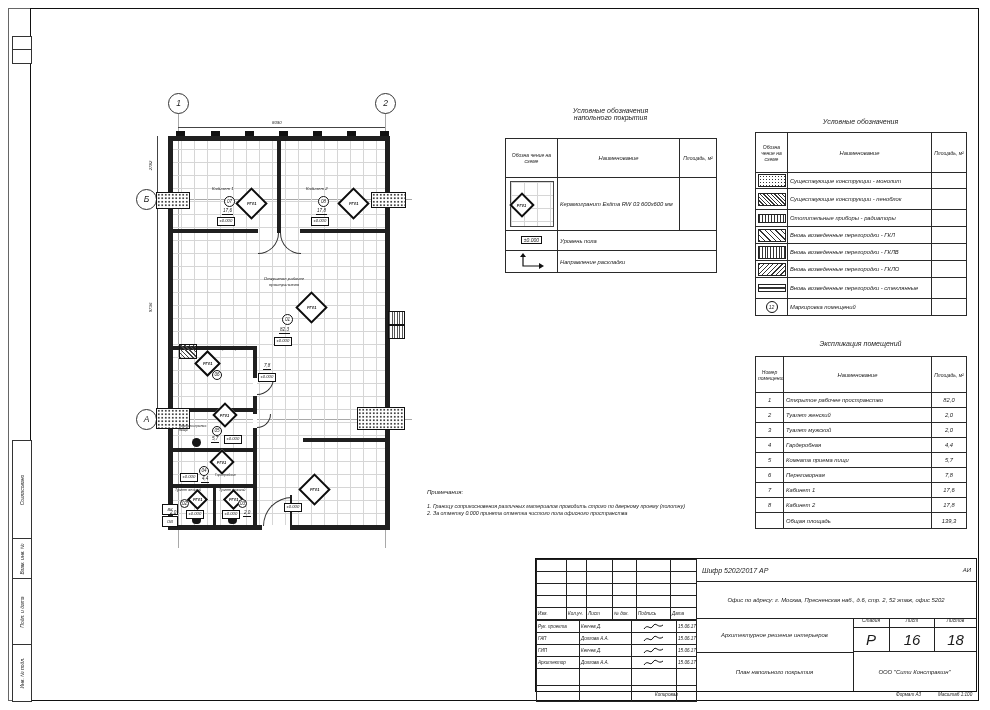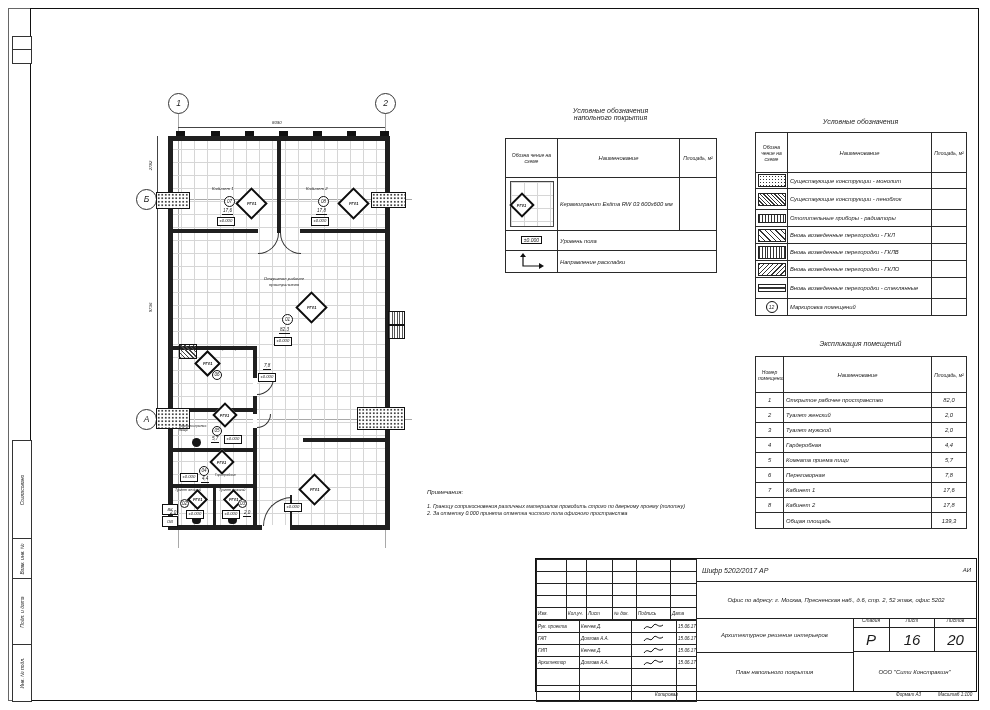--- a/index.html
+++ b/index.html
@@ -537,21 +537,21 @@
       <span style="font-size:5.9px;text-align:center;">План напольного покрытия</span>
     </div>
     <div class="abs" style="left:317px;top:59px;width:123px;height:10px;display:flex;">
       <span style="width:36px;border-right:1px solid #222;border-bottom:1px solid #222;font-size:4.8px;text-align:center;">Стадия</span>
       <span style="width:44px;border-right:1px solid #222;border-bottom:1px solid #222;font-size:4.8px;text-align:center;">Лист</span>
       <span style="flex:1;border-bottom:1px solid #222;font-size:4.8px;text-align:center;">Листов</span>
     </div>
     <div class="abs" style="left:317px;top:69px;width:123px;height:24px;display:flex;">
       <span class="big" style="width:36px;border-right:1px solid #222;border-bottom:1px solid #222;line-height:24px;">Р</span>
       <span class="big" style="width:44px;border-right:1px solid #222;border-bottom:1px solid #222;line-height:24px;">16</span>
-      <span class="big" style="flex:1;border-bottom:1px solid #222;line-height:24px;">20</span>
+      <span class="big" style="flex:1;border-bottom:1px solid #222;line-height:24px;">18</span>
     </div>
     <div class="abs" style="left:317px;top:93px;width:123px;height:39px;display:flex;align-items:center;justify-content:center;">
       <span style="font-size:5.9px;text-align:center;">ООО "Сити Констракшн"</span>
     </div>
   </div>
 
   <div class="abs foot" style="left:655px;top:692px;">Копировал</div>
   <div class="abs foot" style="left:896px;top:692px;">Формат А3</div>
   <div class="abs foot" style="left:938px;top:692px;">Масштаб 1:100</div>
 

